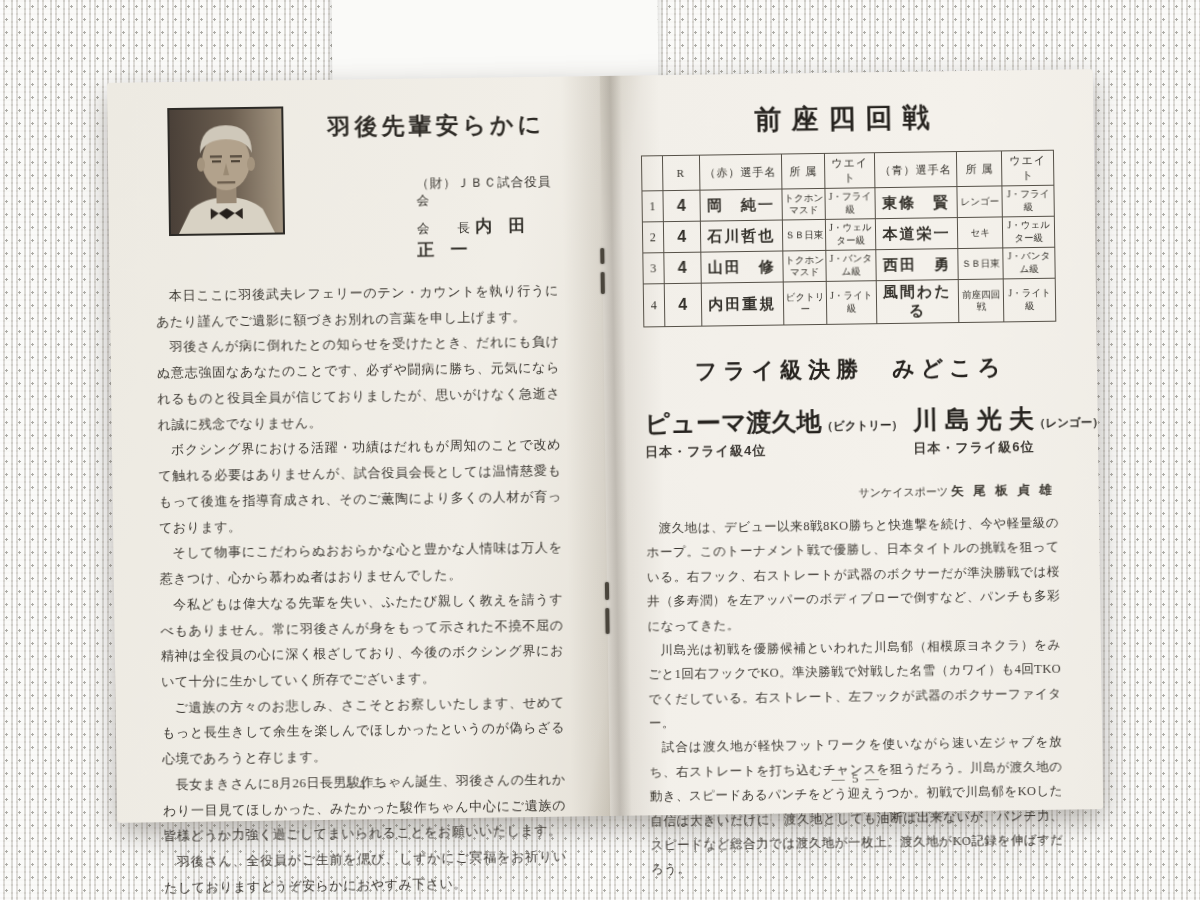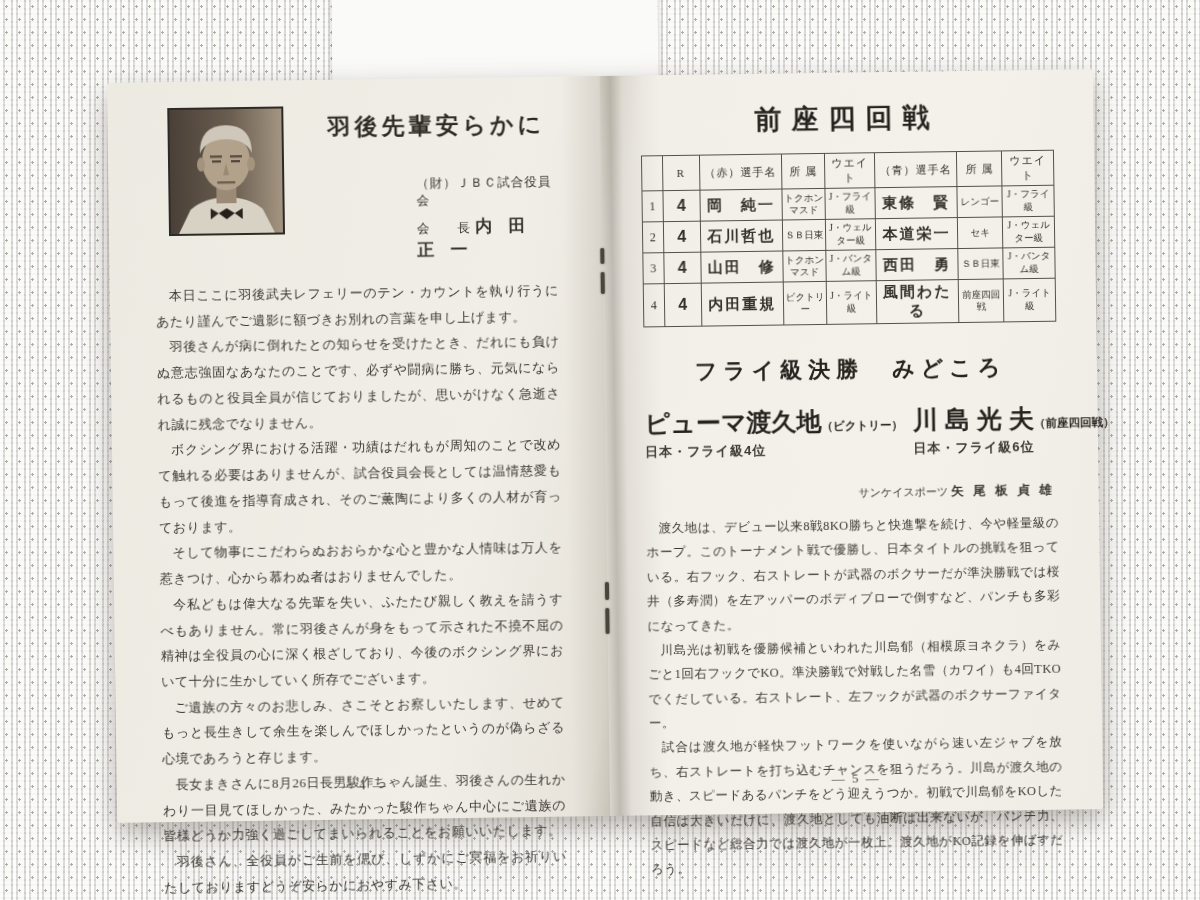--- a/index.html
+++ b/index.html
@@ -249,21 +249,21 @@
 
       <div class="matchup">
         <div class="m-col red">
           <div class="m-name">
             <span>ピューマ渡久地</span><span class="gym-paren">（ビクトリー）</span>
           </div>
           <div class="m-rank">日本・フライ級4位</div>
         </div>
         <div class="m-col blue">
           <div class="m-name">
-            <span>川 島 光 夫</span><span class="gym-paren">（前座四回戦）</span>
+            <span>川 島 光 夫</span><span class="gym-paren">（レンゴー）</span>
           </div>
           <div class="m-rank">日本・フライ級6位</div>
         </div>
       </div>
 
       <div class="rp-byline">
         <span>サンケイスポーツ</span>
         <span class="writer">矢 尾 板 貞 雄</span>
       </div>
 

